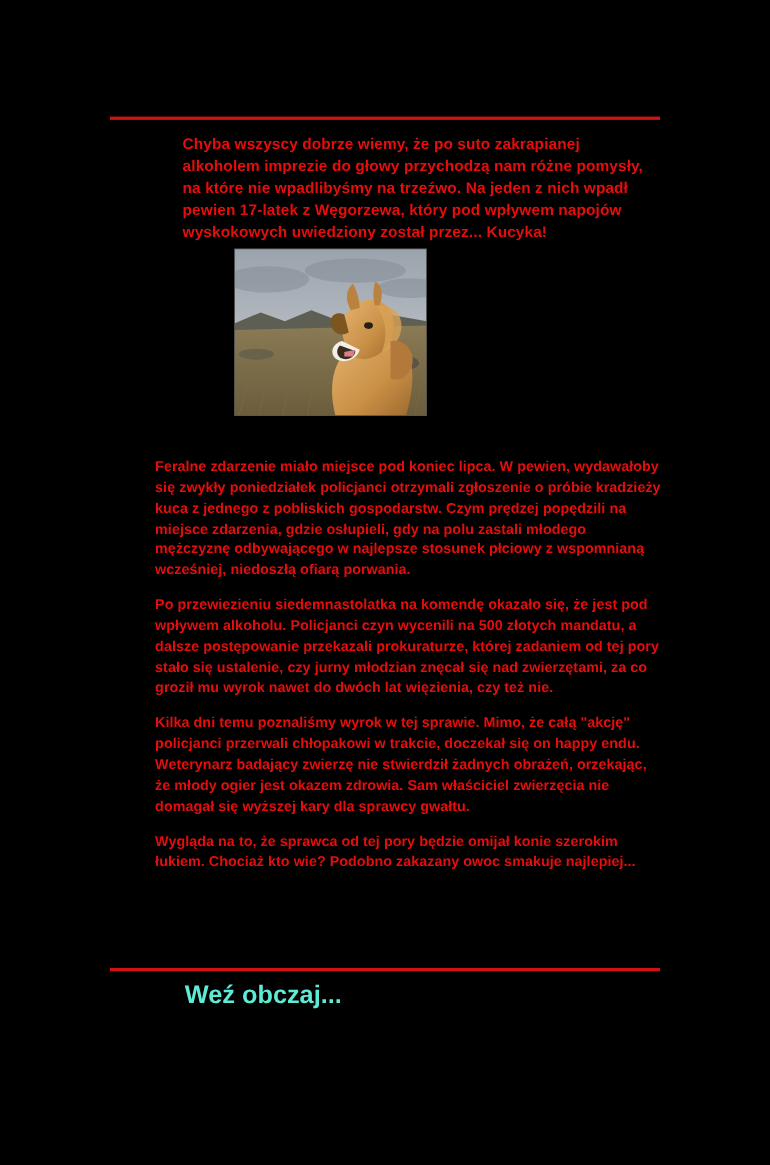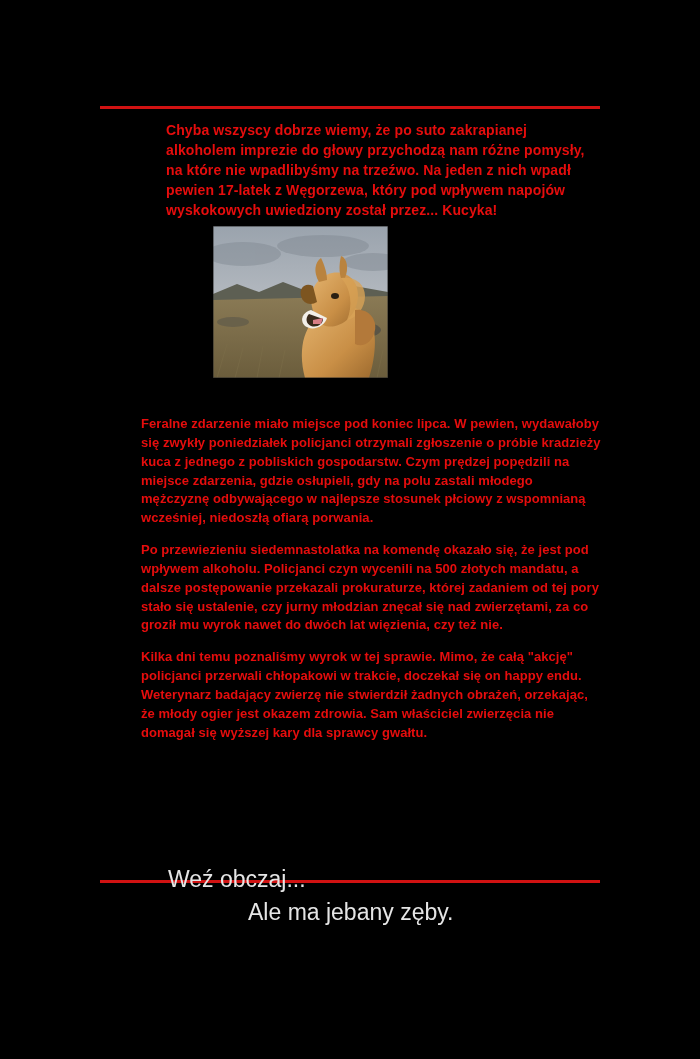--- a/index.html
+++ b/index.html
@@ -62,24 +62,24 @@
     font-size: 13px;
     line-height: 1.45;
     letter-spacing: 0.05px;
   }
   .body-text p { margin: 0 0 13px 0; }
   .body-text p.source { margin-top: 4px; }
 
   .punch {
     position: absolute;
     left: 0;
-    top: 863px;
+    top: 888px;
     width: 700px;
-    color: #e5e5e5;
-    font-weight: normal;
+    color: #5eead4;
+    font-weight: bold;
     font-size: 23px;
     line-height: 1.45;
   }
   .punch .l1 { margin-left: 168px; }
   .punch .l2 { margin-left: 248px; }
 </style>
 </head>
 <body>
 
 <div class="page">
@@ -140,22 +140,22 @@
         <path d="M142 84 C154 82 164 92 162 104 C160 116 150 122 142 118 Z" fill="#b3793a"></path>
       </g>
       <rect x="0" y="0" width="175" height="152" fill="none" stroke="#2b2b2b" stroke-width="1"></rect>
     </svg>
   </div>
 
   <div class="body-text">
     <p>Feralne zdarzenie miało miejsce pod koniec lipca. W pewien, wydawałoby się zwykły poniedziałek policjanci otrzymali zgłoszenie o próbie kradzieży kuca z jednego z pobliskich gospodarstw. Czym prędzej popędzili na miejsce zdarzenia, gdzie osłupieli, gdy na polu zastali młodego mężczyznę odbywającego w najlepsze stosunek płciowy z wspomnianą wcześniej, niedoszłą ofiarą porwania.</p>
     <p>Po przewiezieniu siedemnastolatka na komendę okazało się, że jest pod wpływem alkoholu. Policjanci czyn wycenili na 500 złotych mandatu, a dalsze postępowanie przekazali prokuraturze, której zadaniem od tej pory stało się ustalenie, czy jurny młodzian znęcał się nad zwierzętami, za co groził mu wyrok nawet do dwóch lat więzienia, czy też nie.</p>
     <p>Kilka dni temu poznaliśmy wyrok w tej sprawie. Mimo, że całą "akcję" policjanci przerwali chłopakowi w trakcie, doczekał się on happy endu. Weterynarz badający zwierzę nie stwierdził żadnych obrażeń, orzekając, że młody ogier jest okazem zdrowia. Sam właściciel zwierzęcia nie domagał się wyższej kary dla sprawcy gwałtu.</p>
+    <p>Wygląda na to, że sprawca od tej pory będzie omijał konie szerokim łukiem. Chociaż kto wie? Podobno zakazany owoc smakuje najlepiej...</p>
   </div>
 
   <div class="rule rule-bottom"></div>
 
   <div class="punch">
     <div class="l1">Weź obczaj...</div>
-    <div class="l2">Ale ma jebany zęby.</div>
   </div>
 
 </div>
 
 </body></html>

